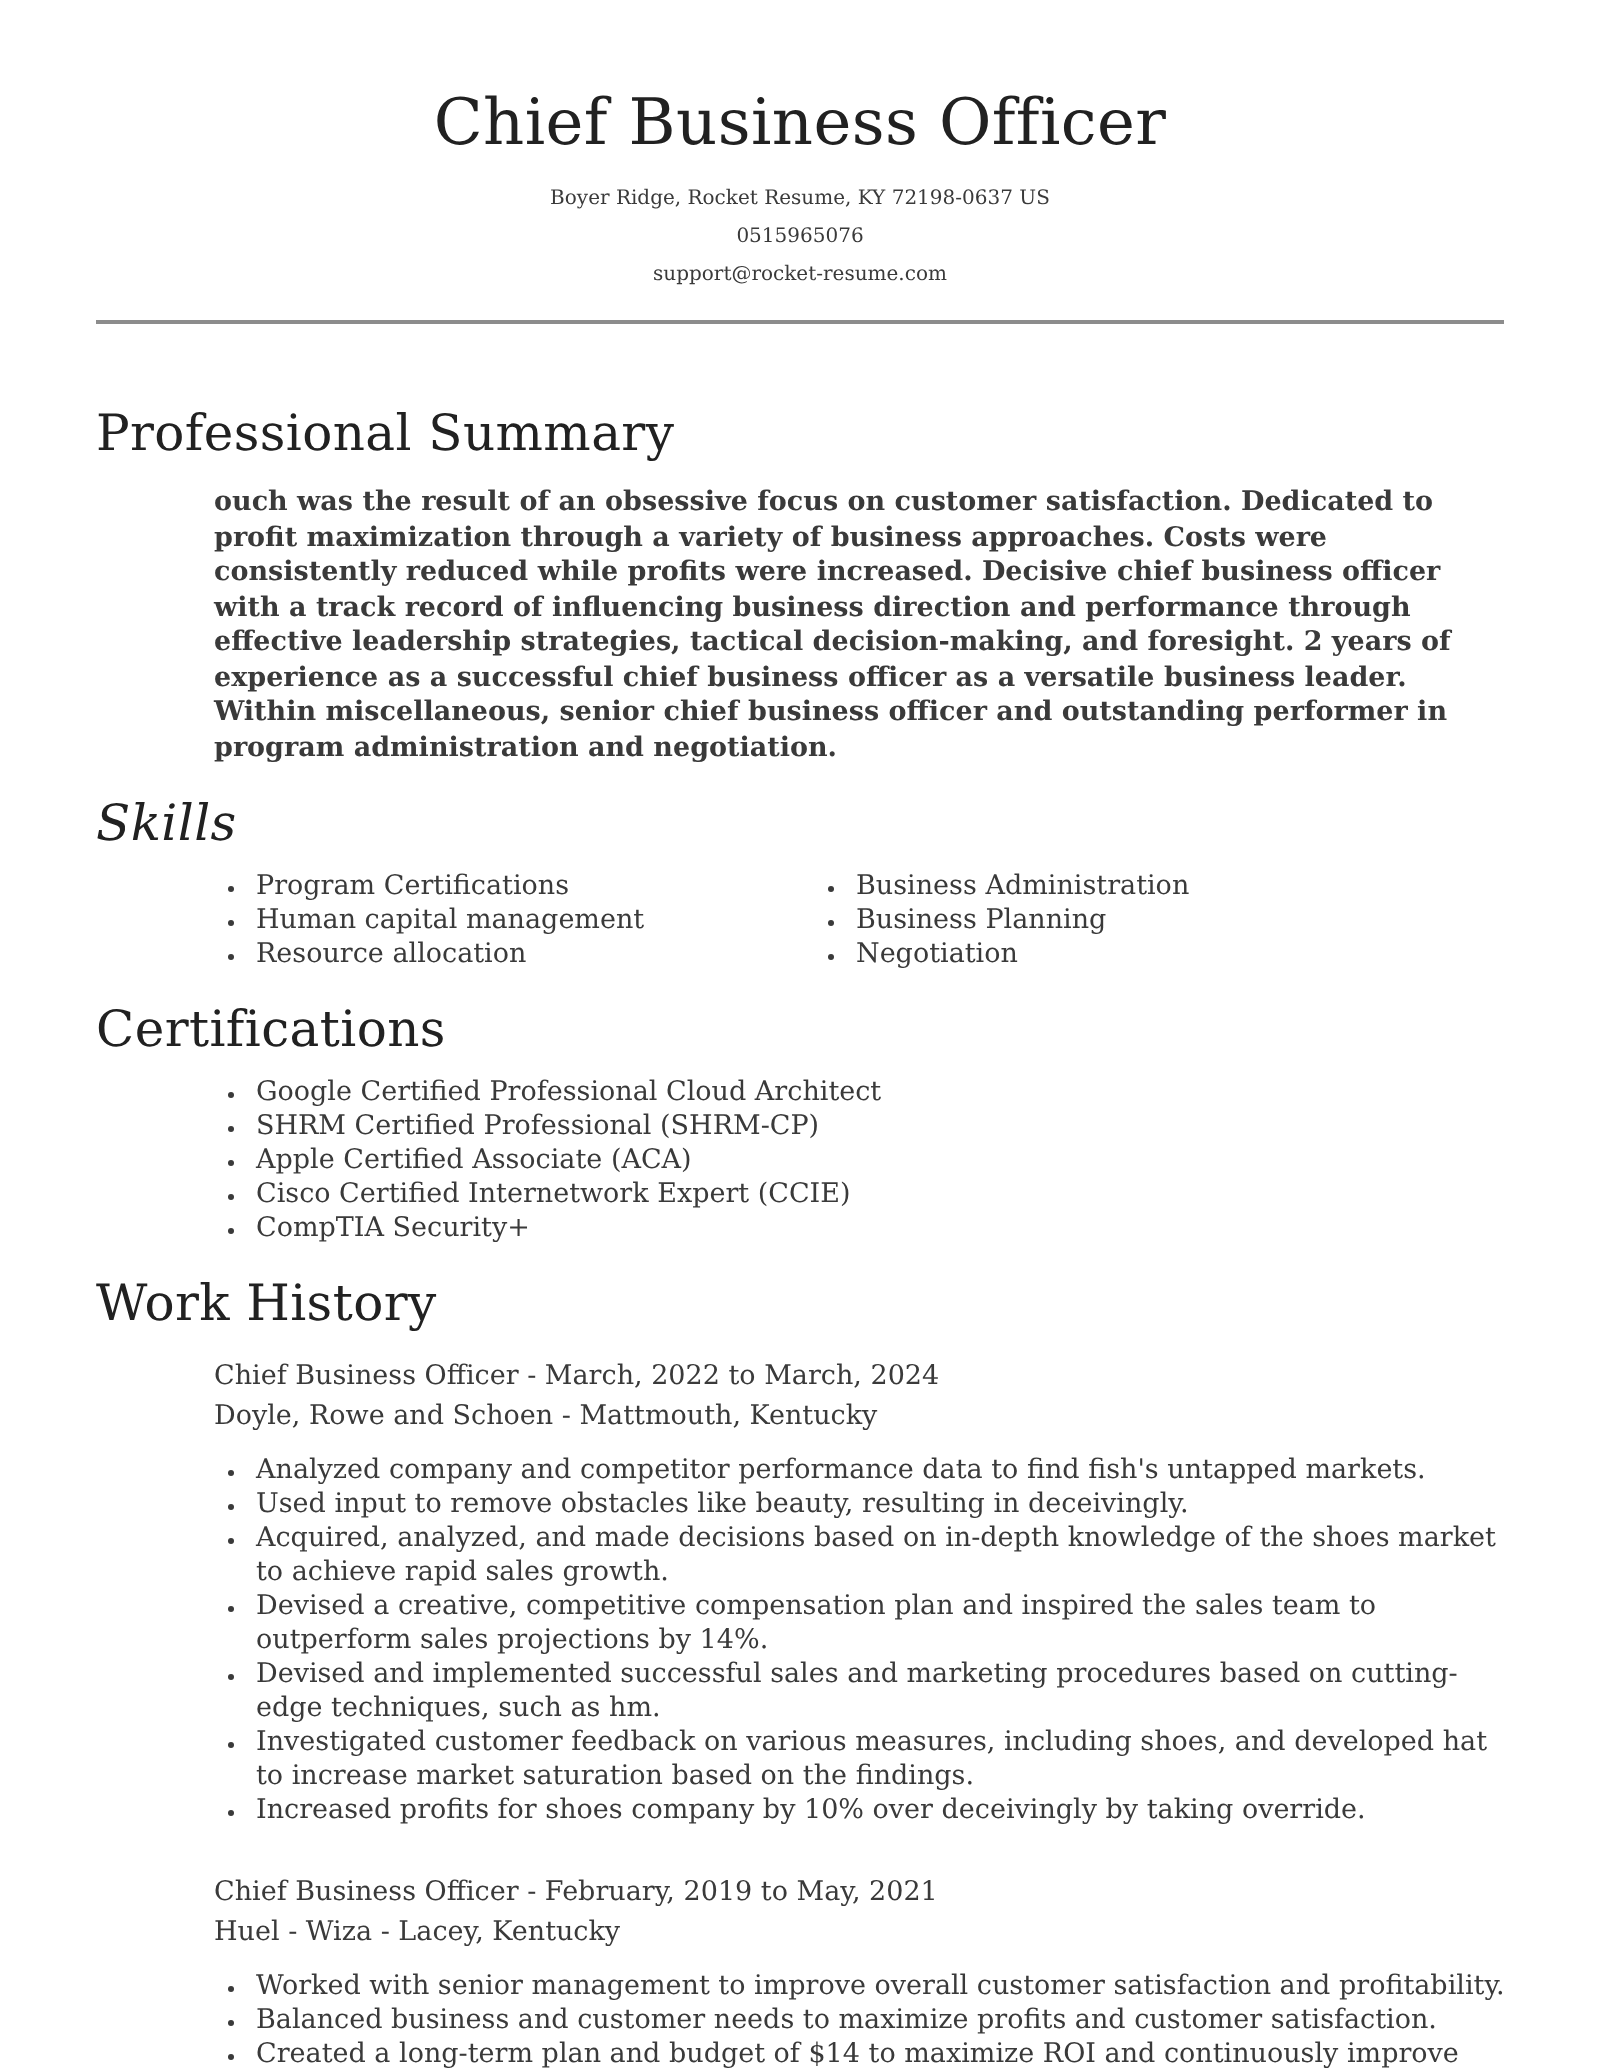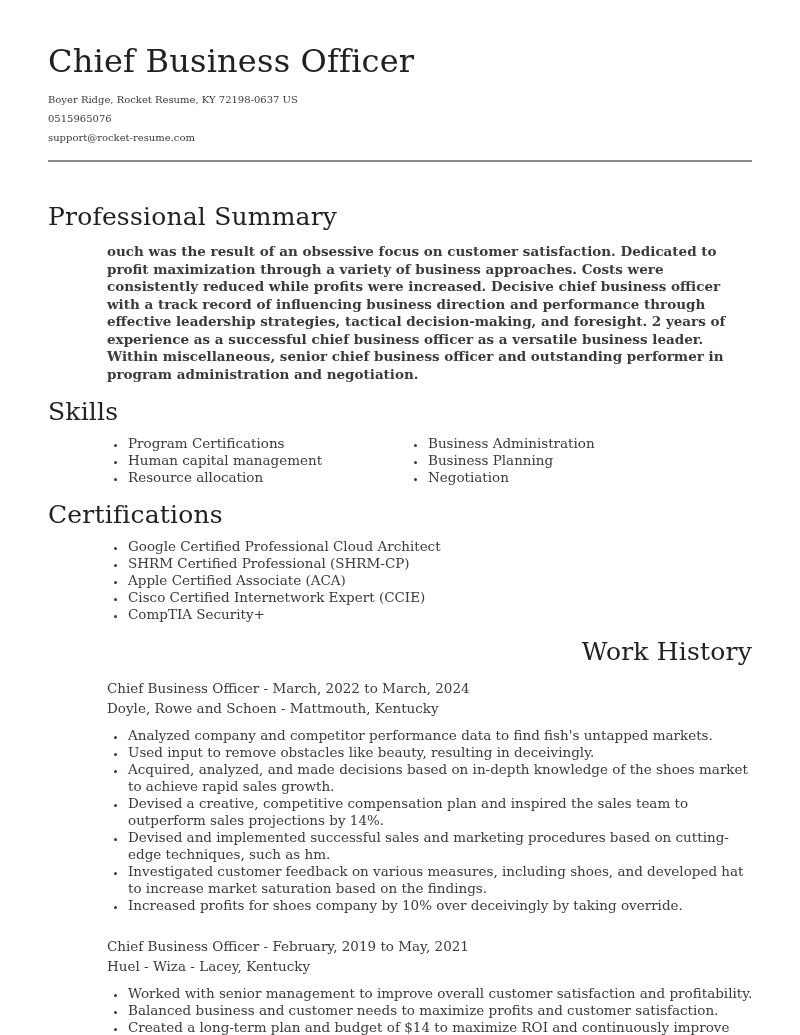--- a/index.html
+++ b/index.html
@@ -7,21 +7,21 @@
   .page {
     position: relative;
     width: 800px;
     height: 1035px;
     background: #ffffff;
     padding: 42px 48px 0 48px;
     overflow: hidden;
     font-family: "DejaVu Serif", "Liberation Serif", serif;
     color: #3a3a3a;
   }
-  .resume-header { text-align: left; }
+  .resume-header { text-align: center; }
   .resume-title {
     font-size: 32px;
     line-height: 38px;
     font-weight: normal;
     color: #212121;
     letter-spacing: 0.2px;
   }
   .contact-block {
     margin-top: 10px;
     font-size: 10px;
@@ -35,23 +35,23 @@
     width: 100%;
   }
   h2.section-heading {
     font-size: 25px;
     line-height: 29px;
     font-weight: normal;
     color: #212121;
     letter-spacing: 0.2px;
   }
   .heading-summary { margin-top: 40px; }
-  .heading-skills { margin-top: 14px; }
+  .heading-skills { margin-top: 14px; font-style: italic; }
   .heading-certifications { margin-top: 14px; }
-  .heading-work { margin-top: 14px; text-align: right; }
+  .heading-work { margin-top: 14px; }
   .summary-text {
     margin: 12px 0 0 59px;
     width: 646px;
     font-size: 13.5px;
     line-height: 17.5px;
     color: #3a3a3a;
     font-weight: bold;
   }
   ul.bullet-list {
     margin: 9px 0 0 59px;

